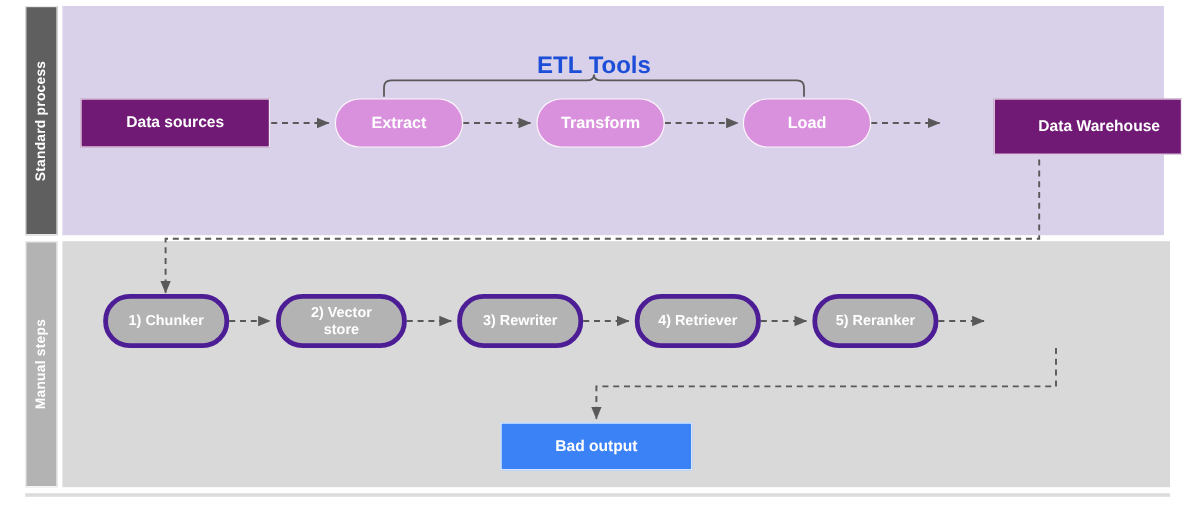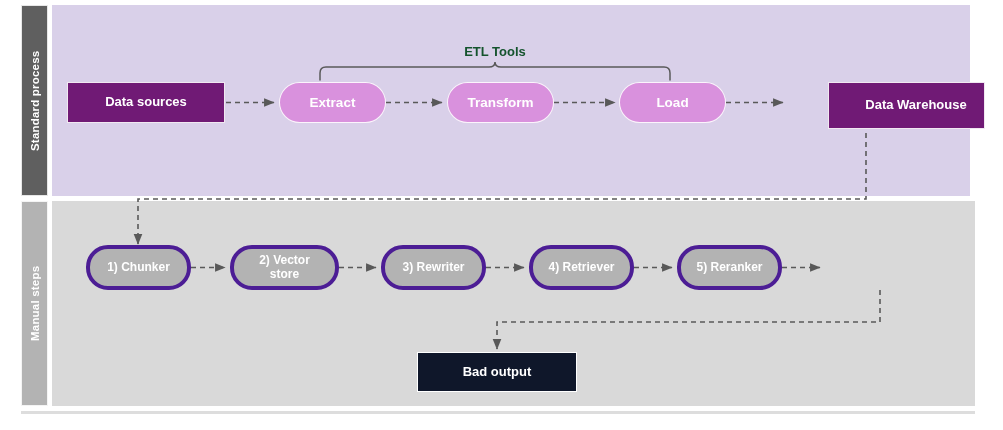--- a/index.html
+++ b/index.html
@@ -34,29 +34,29 @@
   
   .node{
     position:absolute;box-sizing:border-box;
     display:flex;align-items:center;justify-content:center;text-align:center;
     color:#ffffff;font-weight:bold;line-height:1.15;
     border:1px solid rgba(255,255,255,.9);
   }
   .rect-node{font-size:13px;background:#701a75;}
   .pill-etl{font-size:13.5px;background:#D991DD;border-radius:22px;}
   .pill-step{font-size:12px;background:#B3B3B3;border-radius:22px;border:4px solid #4c1d95;}
-  .box-bad{font-size:13px;background:#0f172a;border:1px solid #FFFFFF;}
+  .box-bad{font-size:13px;background:#3b82f6;border:1px solid #FFFFFF;}
 
   
   #wires{position:absolute;left:0;top:0;width:1003px;height:430px;pointer-events:none;}
 
   
   #etl-tools-label{
     position:absolute;left:395px;top:44px;width:200px;
-    text-align:center;color:#14532d;font-weight:bold;font-size:13px;
+    text-align:center;color:#1d4ed8;font-weight:bold;font-size:20px;
   }
 </style>
 </head>
 <body>
 
 <div id="canvas">
 
   <div class="lane-body" id="lane-top-body"></div>
   <div class="lane-label" id="lane-top-label">Standard process</div>
 

